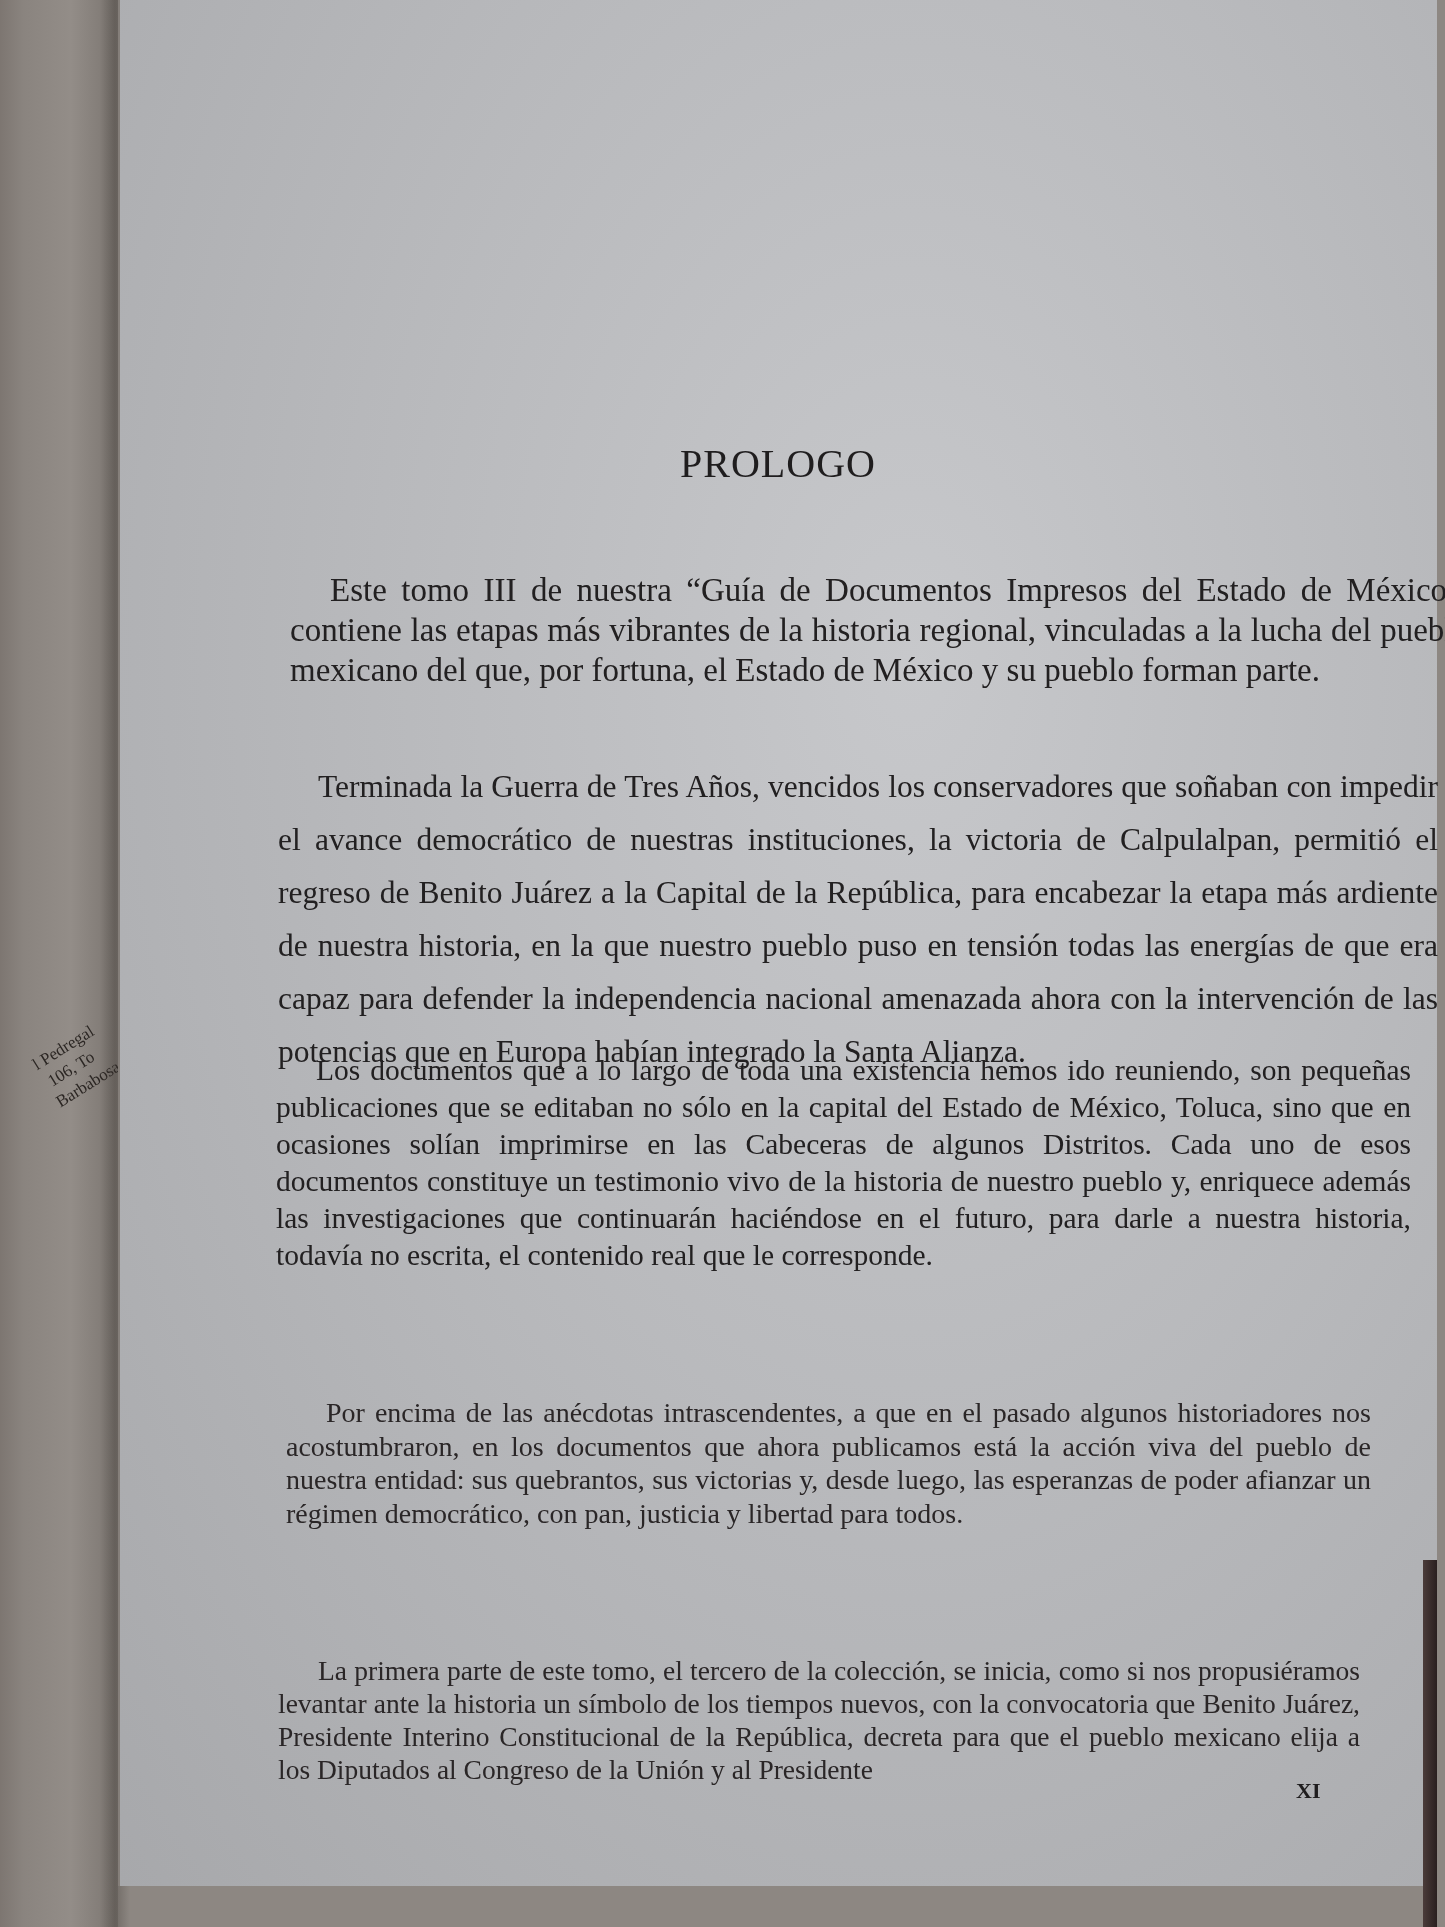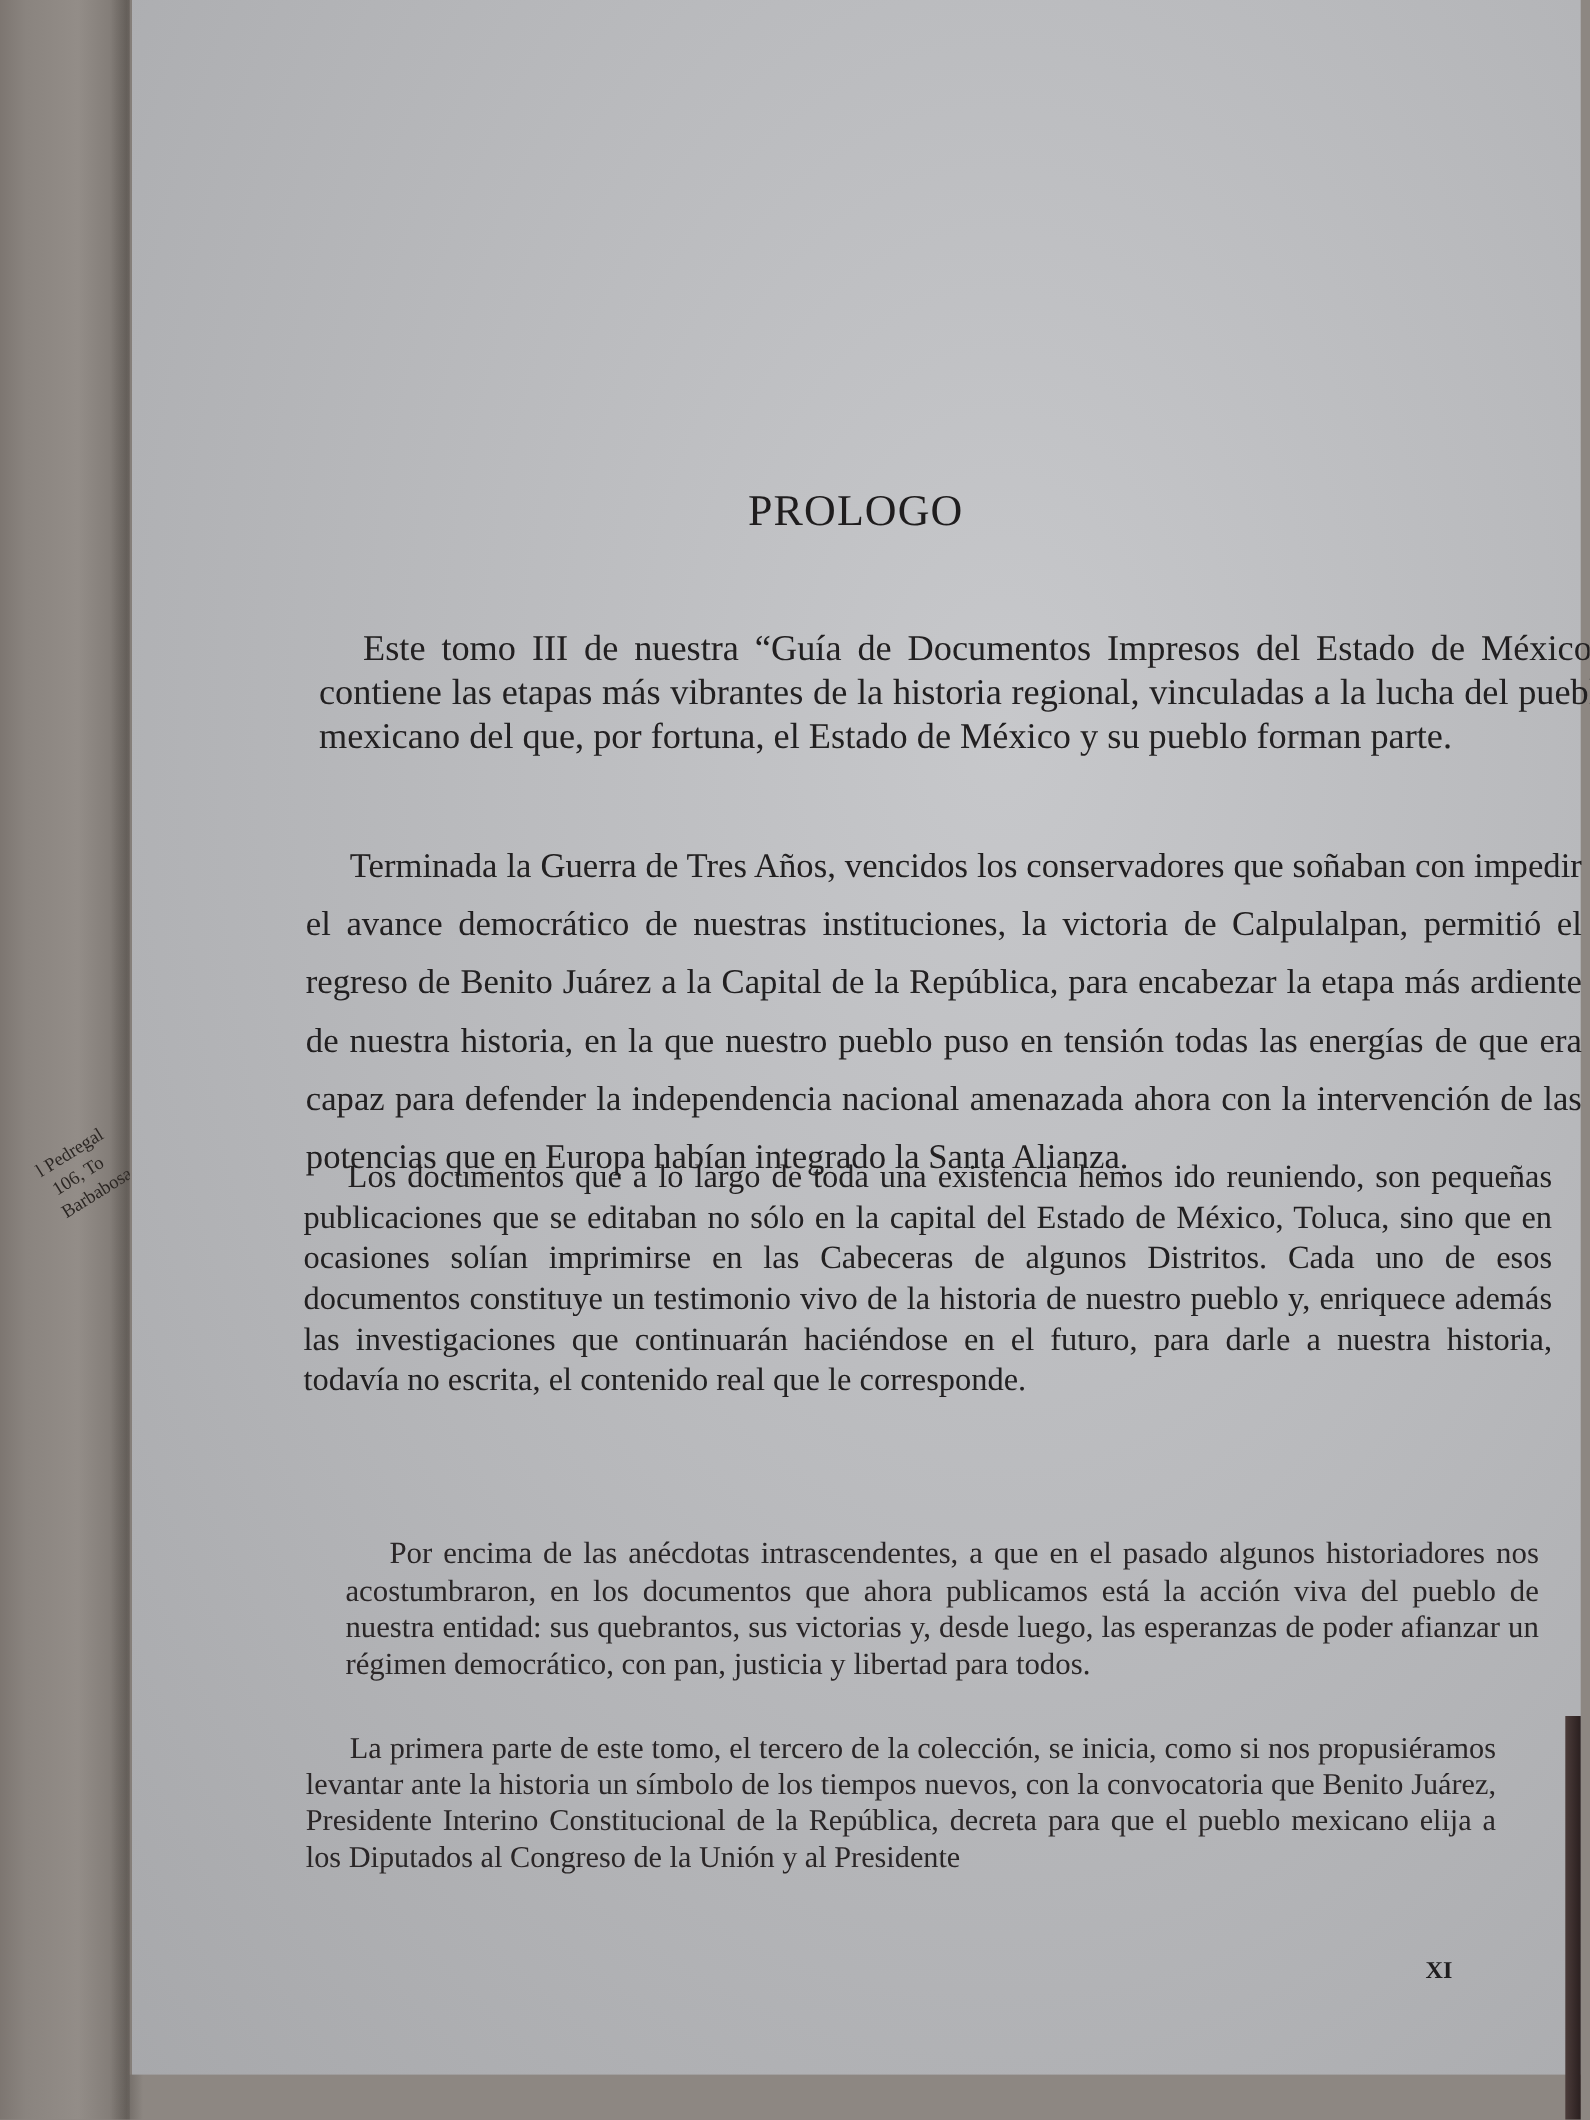--- a/index.html
+++ b/index.html
@@ -115,25 +115,24 @@
       font-size: 29.5px;
       line-height: 37px;
     }
     .p4 {
       left: 106px;
       top: 1396px;
       width: 1085px;
       font-size: 28px;
       line-height: 33.5px;
       color: #2a2627;
-      margin-left: 28px;
     }
     .p5 {
       left: 98px;
-      top: 1572px;
+      top: 1654px;
       width: 1082px;
       font-size: 27.5px;
       line-height: 33px;
       color: #2a2627;
     }
     .page-number {
       position: absolute;
       left: 1100px;
       top: 1762px;
       margin: 16px;

